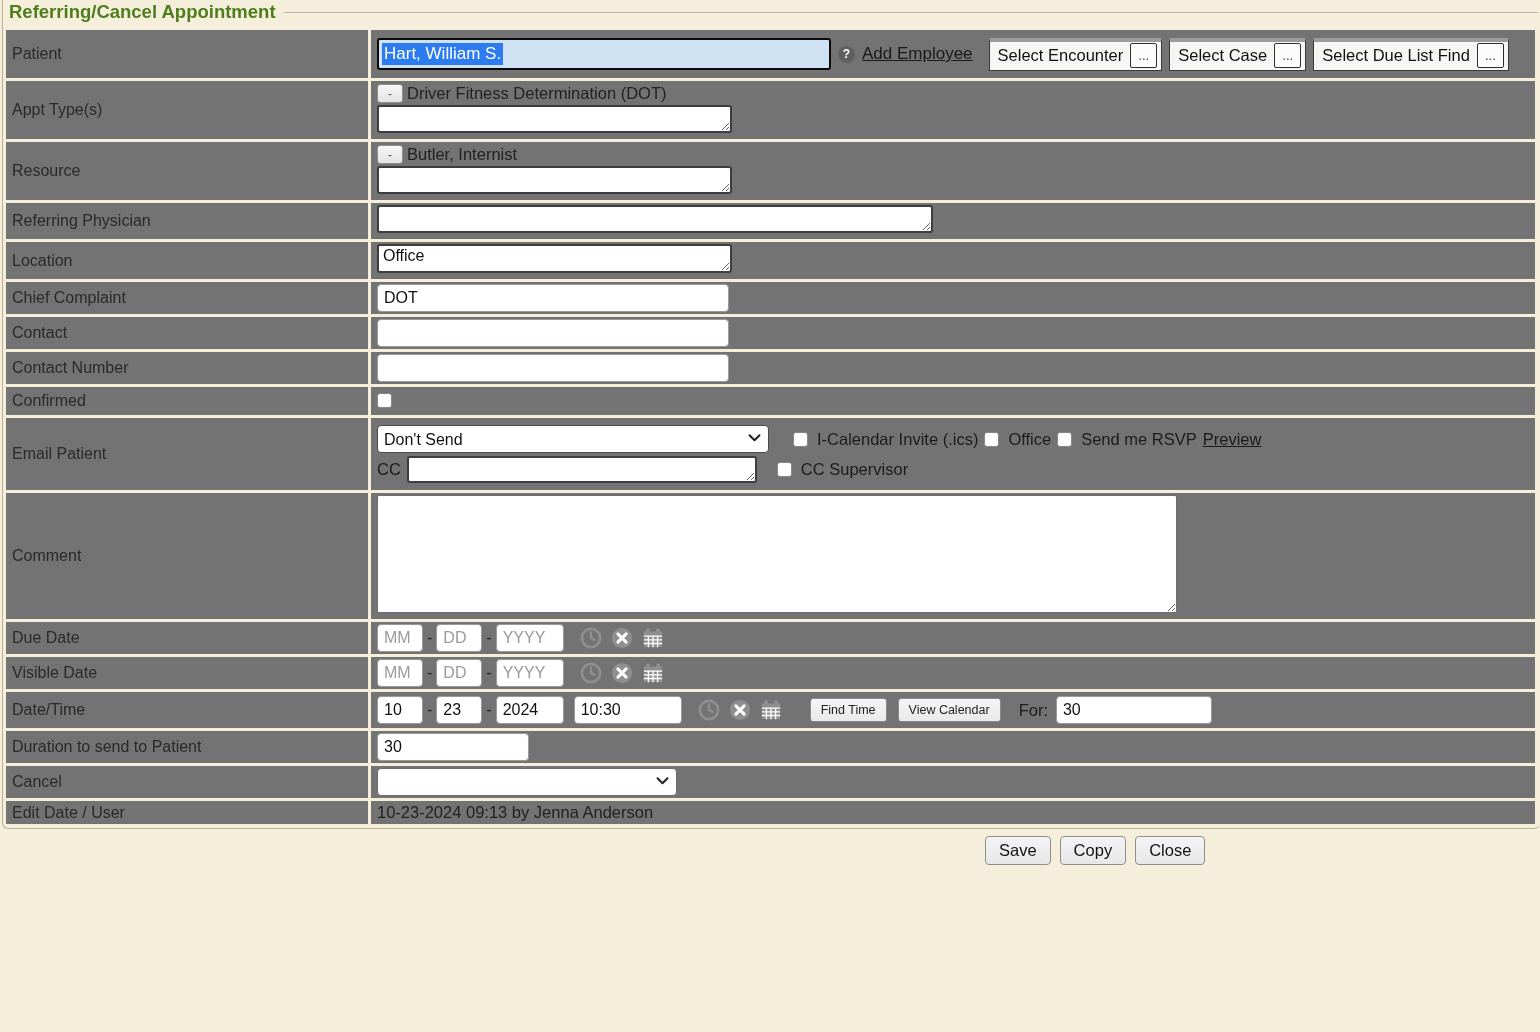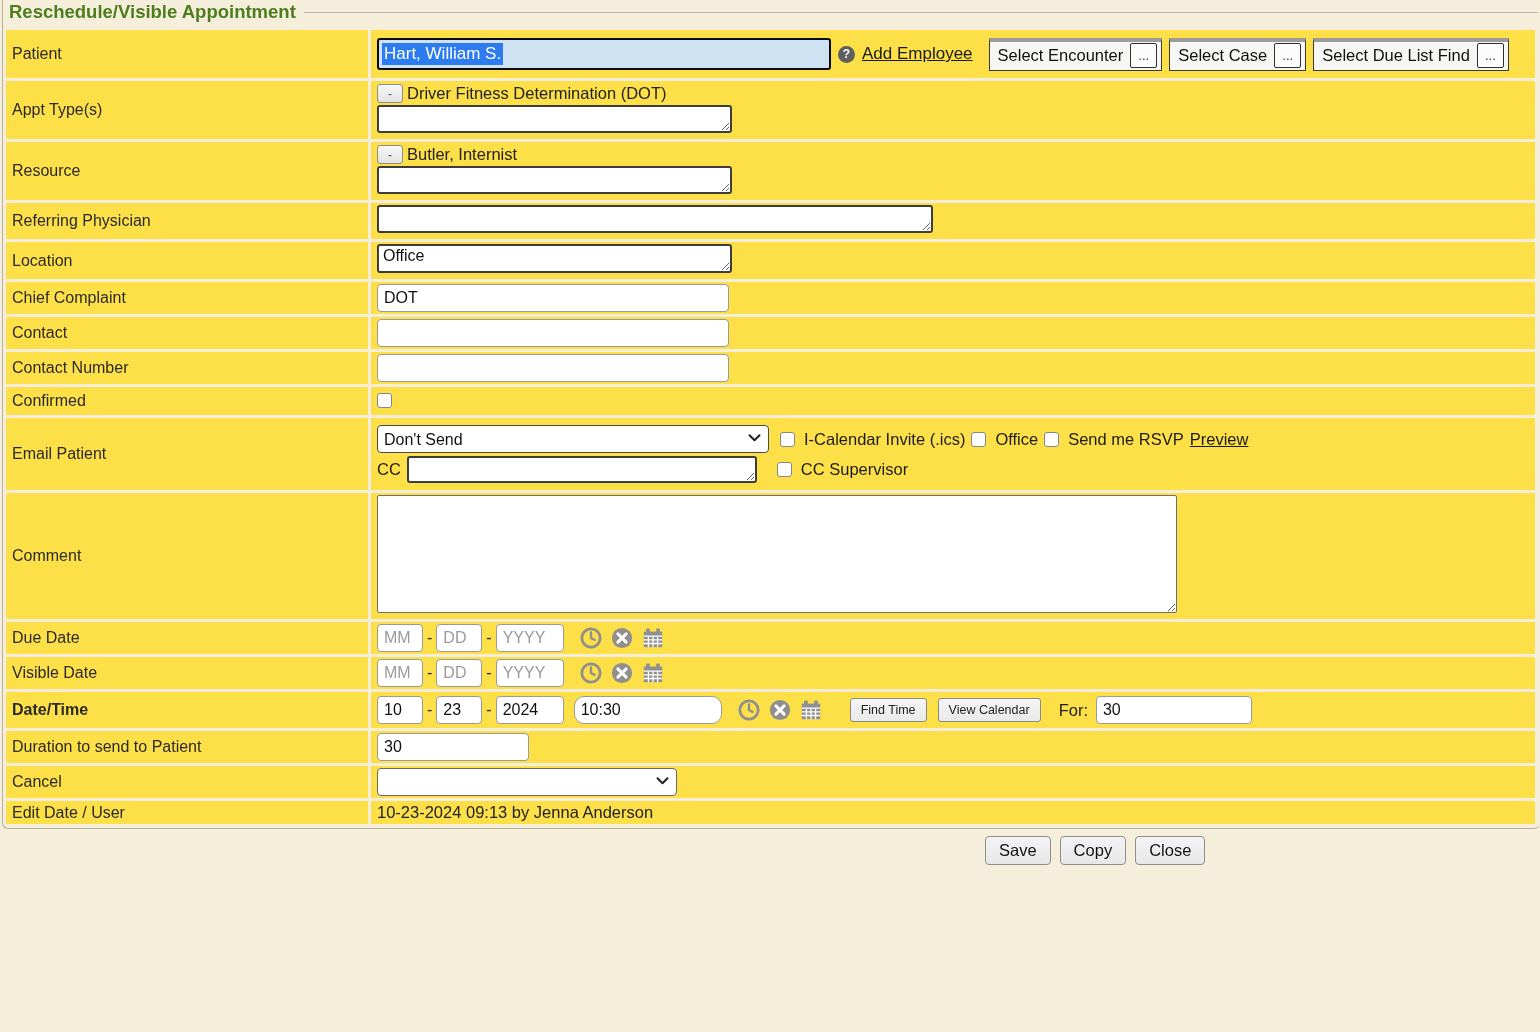--- a/index.html
+++ b/index.html
@@ -21,21 +21,21 @@
   }
   .legend-row { display:flex; align-items:flex-start; height:27px; padding-left:6px; }
   .legend {
     color:#4e7d1d; font-weight:bold; font-size:18.5px; line-height:24px;
     padding-right:8px; white-space:nowrap;
   }
   .legend-line { flex:1; height:13px; border-bottom:1px solid #b9b6a6; margin-right:2px; }
 
   
   table.form { border-collapse:separate; border-spacing:3px; width:calc(100% - 2px); table-layout:fixed; }
-  td { background:#fde047; vertical-align:middle; padding:2px 6px; }
+  td { background:#737373; vertical-align:middle; padding:2px 6px; }
   td.lbl { width:362px; font-size:16px; color:#2a2a2a; }
   td.fld { font-size:16px; }
 
   
   input, textarea, select, button { font-family:"Liberation Sans", sans-serif; color:#111; }
   .txt-plain {
     height:28px; border:1px solid #9a9a9a; border-radius:4px;
     padding:0 6px; font-size:16px; background:#fff;
   }
   .txt-plain::placeholder { color:#9a9a9a; }
@@ -98,21 +98,21 @@
     pointer-events:none; color:#222; font-size:13px;
   }
   .email-select select { width:392px; }
   .cancel-select select { width:300px; border:1px solid #6a6a6a; }
   .cb-label { font-size:16.5px; display:inline-flex; align-items:center; gap:5px; white-space:nowrap; }
 
   
   .date-line { display:flex; align-items:center; gap:4px; }
   .d-mm, .d-dd { width:46px; }
   .d-yyyy { width:68px; }
-  .d-time { width:148px;border-radius:10px; }
+  .d-time { width:108px; }
   .d-for { width:156px; }
   .dash { color:#222; font-size:16px; }
   .icn { width:22px; height:22px; margin-left:5px; flex:none; }
   .icn.first { margin-left:12px; }
   .mini-btn {
     font-size:12.5px; padding:4px 10px; border:1px solid #8a8a8a; border-radius:3px;
     background:linear-gradient(#f5f5f5,#e9e9e9); color:#222; cursor:pointer; white-space:nowrap;
   }
   .for-label { font-size:16.5px; margin:0 4px 0 14px; }
 
@@ -124,21 +124,21 @@
   .footer button {
     font-size:16.5px; padding:4px 13px; border:1px solid #8f8f8f; border-radius:4px;
     background:linear-gradient(#f4f4f4,#e7e7e7); color:#111; cursor:pointer;
   }
 </style>
 </head>
 <body>
 
 <div class="panel">
   <div class="legend-row">
-    <span class="legend">Reschedule/Visible Appointment</span>
+    <span class="legend">Referring/Cancel Appointment</span>
     <span class="legend-line"></span>
   </div>
 
   <table class="form">
 
     <tbody>
         <tr>
       <td class="lbl" style="height:48px;">Patient</td>
       <td class="fld">
         <div class="patient-row">
@@ -233,21 +233,21 @@
       <td class="fld">
         <div class="email-line">
           <span class="select-wrap email-select">
             <select>
               <option>Don't Send</option>
             </select>
             <span class="chev"><svg width="13" height="9" viewBox="0 0 13 9">
                     <path d="M1.5 1.5l5 5 5-5" fill="none" stroke="#222" stroke-width="2" stroke-linecap="round" stroke-linejoin="round"></path>
                   </svg></span>
           </span>
-          <label class="cb-label" style="margin-left:5px;">
+          <label class="cb-label" style="margin-left:18px;">
             <input type="checkbox" class="checkbox" style="">
             <span>I-Calendar Invite (.ics)</span>
           </label>
           <label class="cb-label">
             <input type="checkbox" class="checkbox" style="">
             <span>Office</span>
           </label>
           <label class="cb-label">
             <input type="checkbox" class="checkbox" style="">
             <span>Send me RSVP</span>
@@ -321,21 +321,21 @@
                 <rect x="2" y="5" width="20" height="17" fill="#8f8f8f"></rect>
                 <rect x="4.5" y="1.5" width="4" height="5" rx="1" fill="#8f8f8f"></rect>
                 <rect x="15.5" y="1.5" width="4" height="5" rx="1" fill="#8f8f8f"></rect>
                 <path d="M2 10h20M7 10v12M12 10v12M17 10v12M2 14h20M2 18h20" stroke="#fff" stroke-width="1.4"></path>
               </svg>
         </div>
       </td>
     </tr>
 
     <tr>
-      <td class="lbl" style="height:36px;font-weight:bold;">Date/Time</td>
+      <td class="lbl" style="height:36px;">Date/Time</td>
       <td class="fld">
         <div class="date-line">
           <input class="txt-plain d-mm" value="10" style="">
           <span class="dash">-</span>
           <input class="txt-plain d-dd" value="23" style="">
           <span class="dash">-</span>
           <input class="txt-plain d-yyyy" value="2024" style="">
           <input class="txt-plain d-time" style="margin-left: 6px;" value="10:30">
           <svg class="icn first" viewBox="0 0 24 24">
                 <circle cx="12" cy="12" r="10" fill="none" stroke="#8f8f8f" stroke-width="3"></circle>

